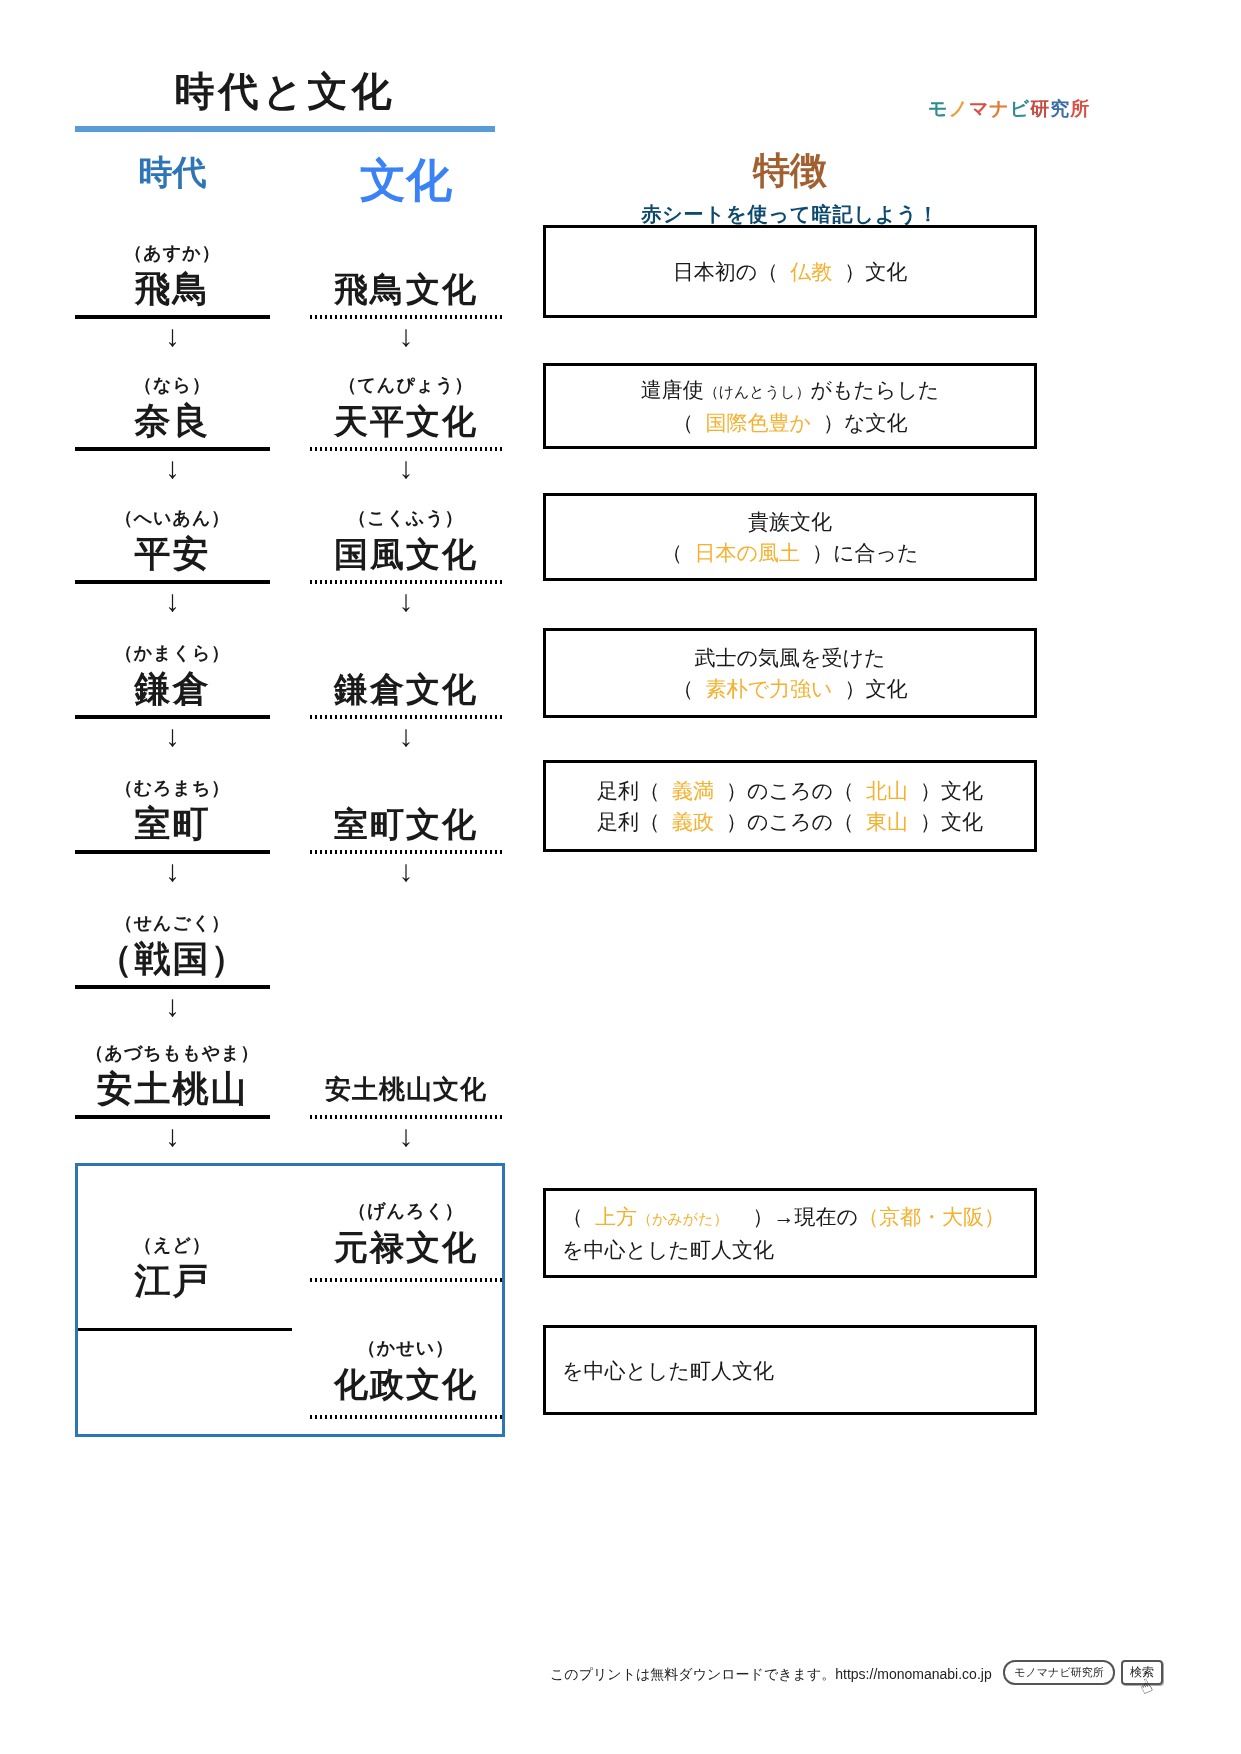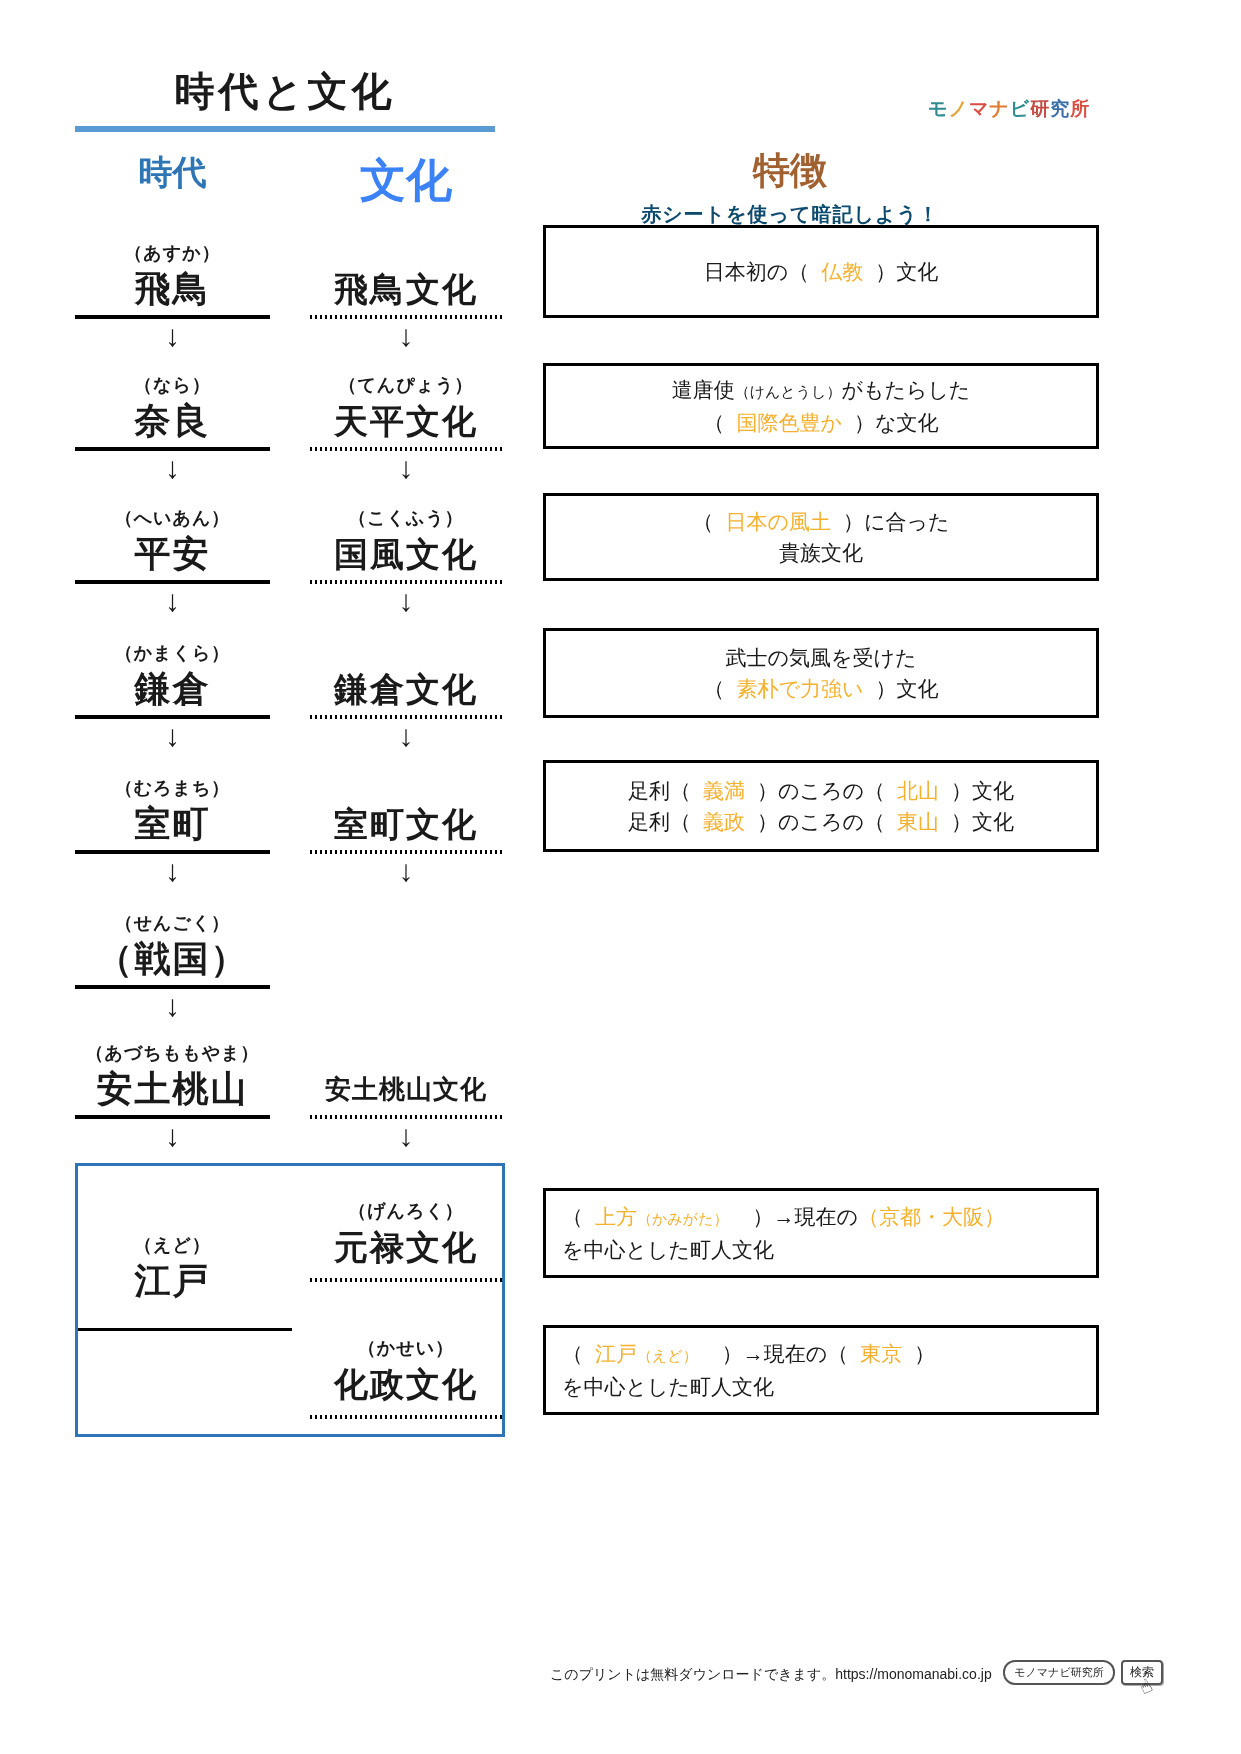--- a/index.html
+++ b/index.html
@@ -28,21 +28,21 @@
   .col-cul{left:310px;width:192px;}
   .furi{font-size:18px;font-weight:bold;height:26px;line-height:26px;letter-spacing:1px;}
   .name{font-size:36px;font-weight:bold;line-height:46px;letter-spacing:2px;}
   .name-cul{font-size:34px;}
   .name-sm{font-size:26px;letter-spacing:1px;}
   .rule-solid{height:4px;background:#000;margin-top:3px;}
   .rule-dot{height:4px;margin-top:3px;background:repeating-linear-gradient(90deg,#000 0 2px,transparent 2px 5px);}
   .arrow{font-size:30px;font-weight:bold;line-height:34px;}
 
   
-  .fbox{position:absolute;left:543px;width:556px;border:3px solid #000;box-sizing:border-box;
+  .fbox{position:absolute;left:543px;width:494px;border:3px solid #000;box-sizing:border-box;
         display:flex;flex-direction:column;justify-content:center;text-align:center;
         font-size:21px;line-height:31px;background:#fff;}
   .fbox.left{text-align:left;padding:12px 16px;}
   .ans{color:#F5B02D;margin:0 12px;}
   .ans0{color:#F5B02D;}
   .sm{font-size:15px;}
   .sp-r{margin-right:24px;}
 
   
   .edo-box{left:75px;top:1163px;width:430px;height:274px;border:3px solid #2E75B6;box-sizing:border-box;}
@@ -181,42 +181,41 @@
   <div class="fbox" style="top:225px;height:93px">
     <div><span>日本初の（</span><span class="ans">仏教</span><span>）文化</span></div>
   </div>
 
   <div class="fbox" style="top:363px;height:86px">
     <div><span>遣唐使</span><span class="sm">（けんとうし）</span><span>がもたらした</span></div>
     <div><span>（</span><span class="ans">国際色豊か</span><span>）な文化</span></div>
   </div>
 
   <div class="fbox" style="top:493px;height:88px">
+    <div><span>貴族文化</span></div>
     <div><span>（</span><span class="ans">日本の風土</span><span>）に合った</span></div>
-    <div><span>貴族文化</span></div>
   </div>
 
   <div class="fbox" style="top:628px;height:90px">
     <div><span>武士の気風を受けた</span></div>
     <div><span>（</span><span class="ans">素朴で力強い</span><span>）文化</span></div>
   </div>
 
   <div class="fbox" style="top:760px;height:92px">
     <div><span>足利（</span><span class="ans">義満</span><span>）のころの（</span><span class="ans">北山</span><span>）文化</span></div>
     <div><span>足利（</span><span class="ans">義政</span><span>）のころの（</span><span class="ans">東山</span><span>）文化</span></div>
   </div>
 
 
   <div class="fbox left" style="top:1188px;height:90px">
     <div><span>（</span><span class="ans" style="margin-right:0">上方</span><span class="ans0 sm sp-r">（かみがた）</span><span>）→現在の</span><span class="ans0">（京都・大阪）</span></div>
     <div><span>を中心とした町人文化</span></div>
   </div>
 
   <div class="fbox left" style="top:1325px;height:90px">
-    <div><span>（</span><span class="ans" style="margin-right:0">江戸</span><span class="ans0 sm sp-r">（えど）</span><span>）→現在の（</span><span class="ans">東京</span><span>）</span></div>
     <div><span>を中心とした町人文化</span></div>
   </div>
 
   <div class="abs footer-text">このプリントは無料ダウンロードできます。https://monomanabi.co.jp</div>
   <div class="abs pill">モノマナビ研究所</div>
   <div class="abs srch">検索</div>
   <div class="abs hand">☝</div>
 
 </div>
 

